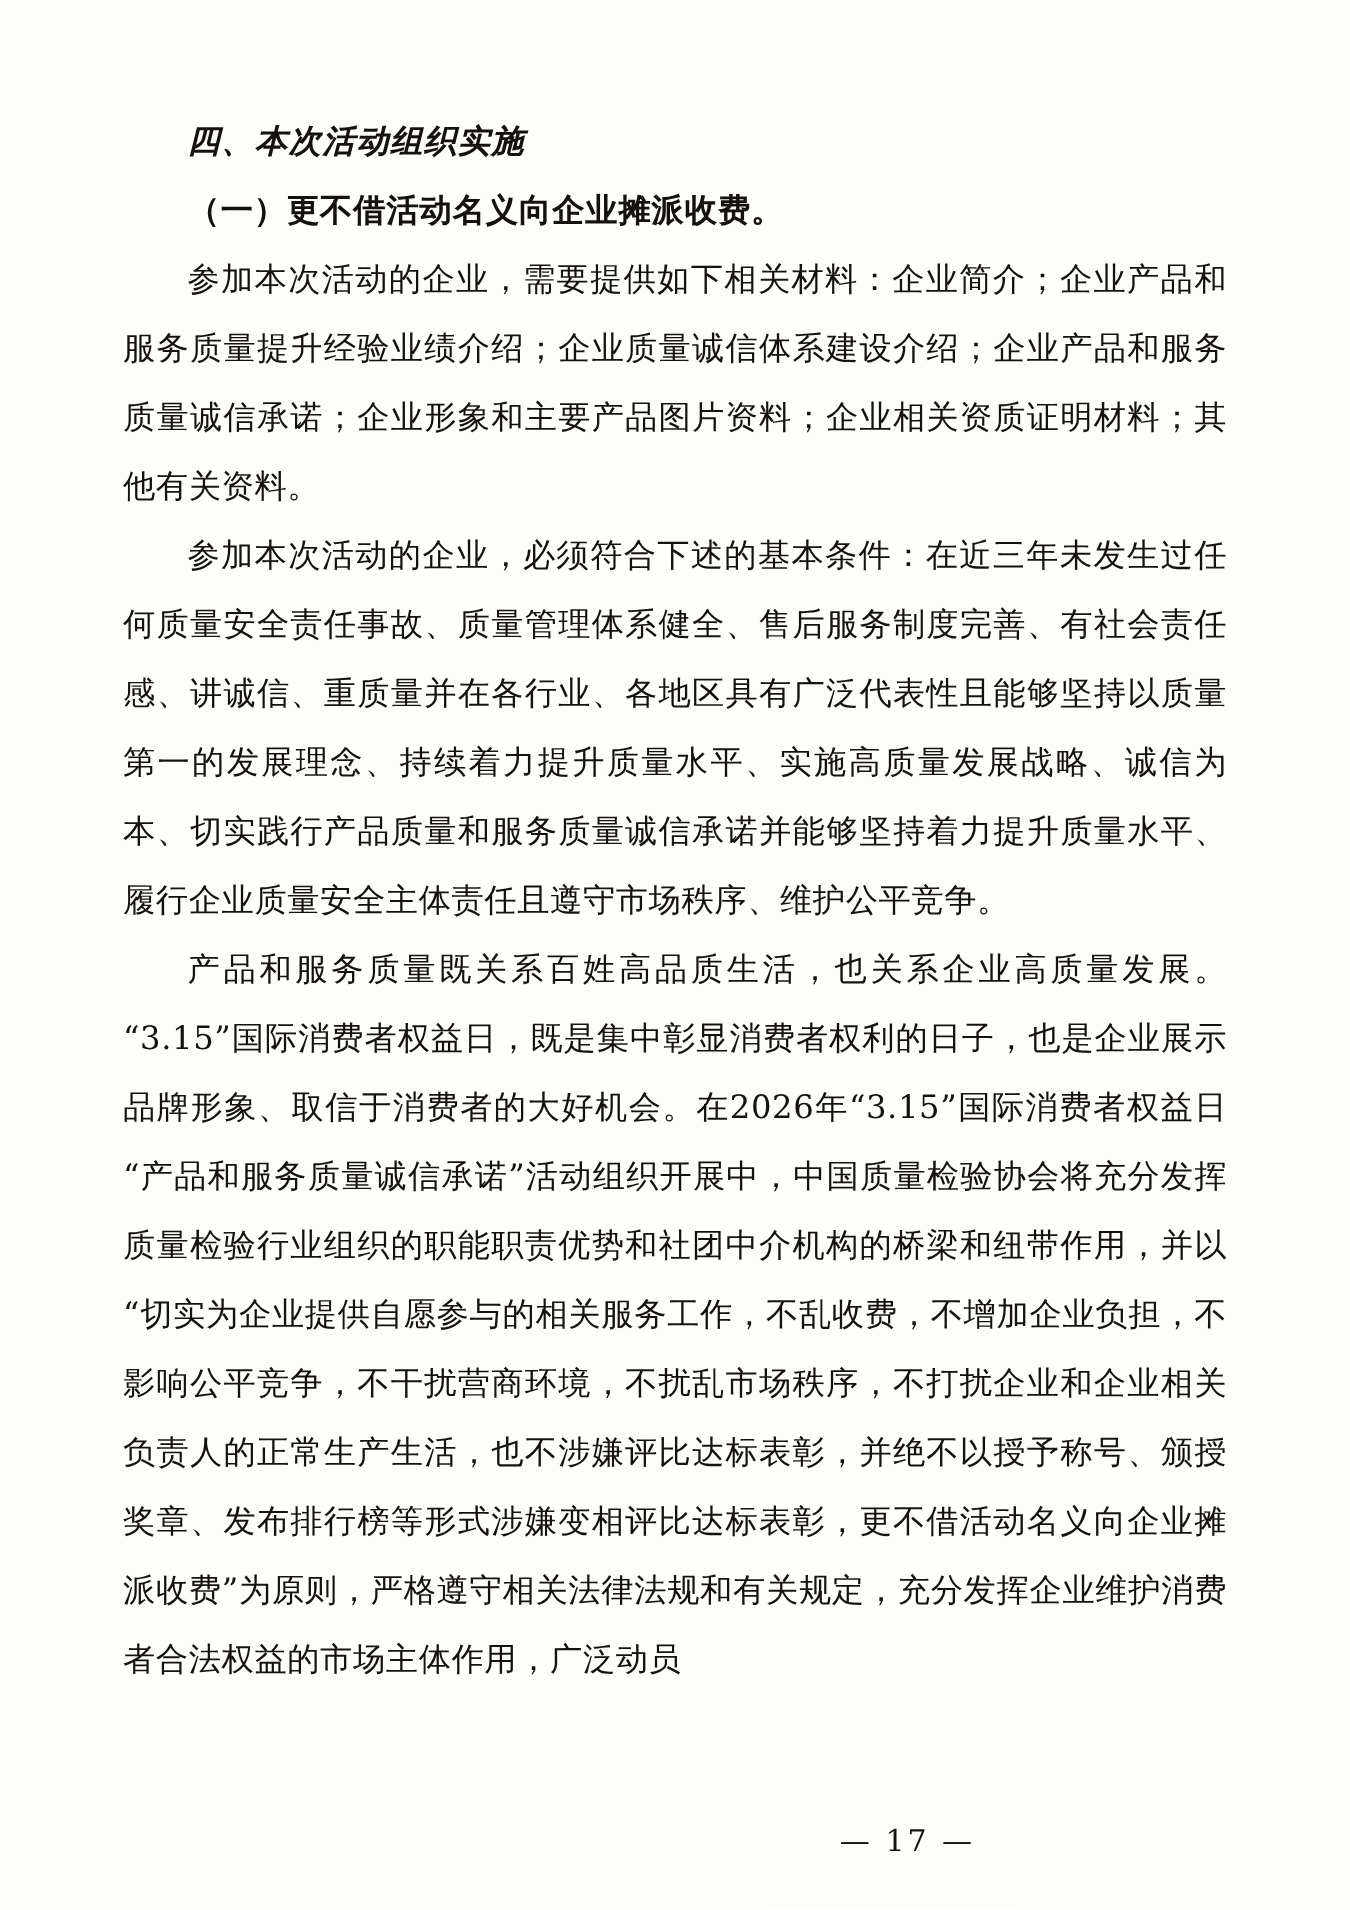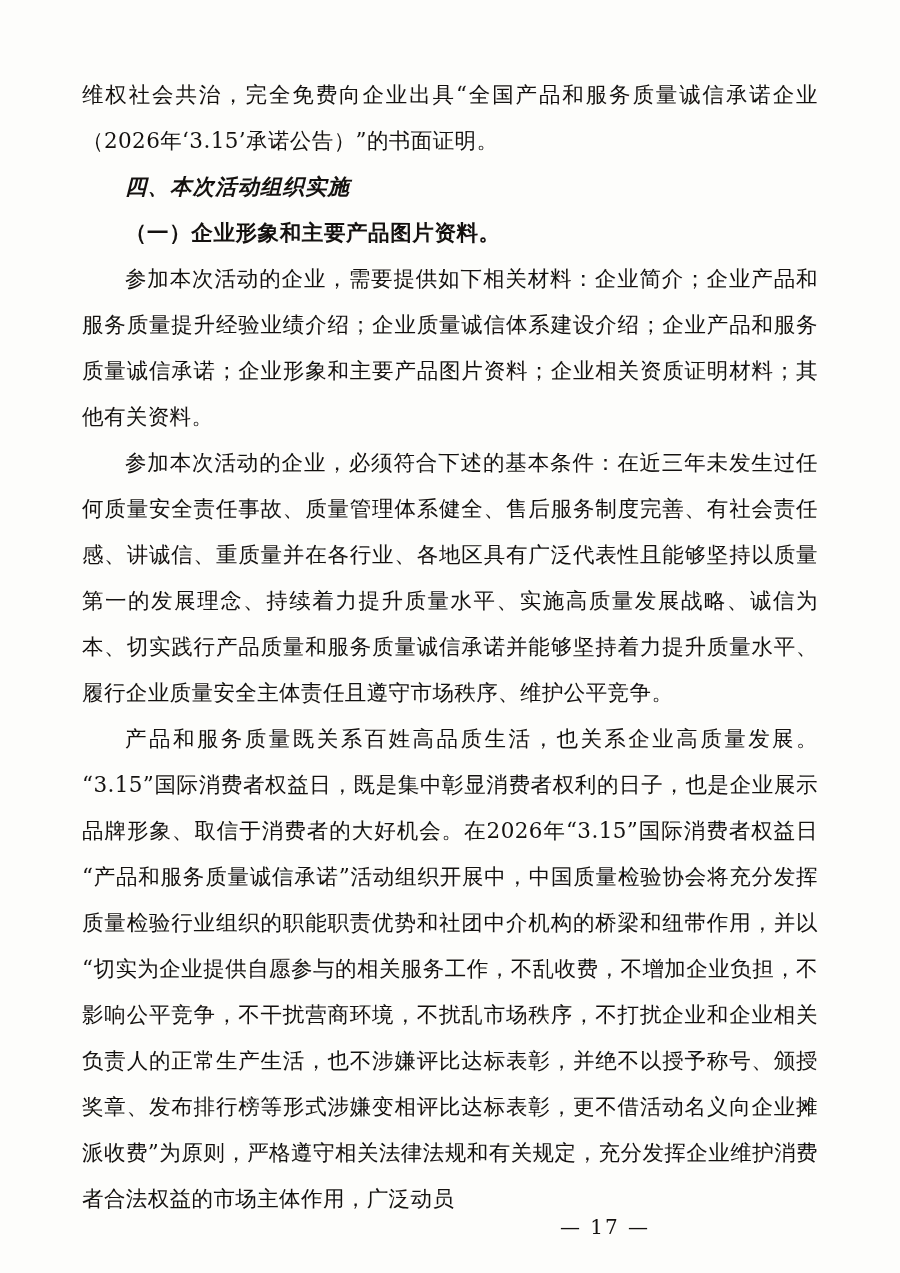--- a/index.html
+++ b/index.html
@@ -65,25 +65,24 @@
     display: inline-block;
     padding-left: 300px;
   }
 </style>
 </head>
 <body>
 
 <div class="page">
   <div class="doc-body">
 
-    <p class="para first-line">维权社会共治，完全免费向企业出具“全国产品和服务质量诚信承诺企业（2026年‘3.15’承诺公告）”的书面证明。</p>
 
     <p class="heading">四、本次活动组织实施</p>
 
-    <p class="subheading">（一）企业形象和主要产品图片资料。</p>
+    <p class="subheading">（一）更不借活动名义向企业摊派收费。</p>
 
     <p class="para">参加本次活动的企业，需要提供如下相关材料：企业简介；企业产品和服务质量提升经验业绩介绍；企业质量诚信体系建设介绍；企业产品和服务质量诚信承诺；企业形象和主要产品图片资料；企业相关资质证明材料；其他有关资料。</p>
 
     <p class="para">参加本次活动的企业，必须符合下述的基本条件：在近三年未发生过任何质量安全责任事故、质量管理体系健全、售后服务制度完善、有社会责任感、讲诚信、重质量并在各行业、各地区具有广泛代表性且能够坚持以质量第一的发展理念、持续着力提升质量水平、实施高质量发展战略、诚信为本、切实践行产品质量和服务质量诚信承诺并能够坚持着力提升质量水平、履行企业质量安全主体责任且遵守市场秩序、维护公平竞争。</p>
 
 
     <p class="para">产品和服务质量既关系百姓高品质生活，也关系企业高质量发展。“3.15”国际消费者权益日，既是集中彰显消费者权利的日子，也是企业展示品牌形象、取信于消费者的大好机会。在2026年“3.15”国际消费者权益日“产品和服务质量诚信承诺”活动组织开展中，中国质量检验协会将充分发挥质量检验行业组织的职能职责优势和社团中介机构的桥梁和纽带作用，并以“切实为企业提供自愿参与的相关服务工作，不乱收费，不增加企业负担，不影响公平竞争，不干扰营商环境，不扰乱市场秩序，不打扰企业和企业相关负责人的正常生产生活，也不涉嫌评比达标表彰，并绝不以授予称号、颁授奖章、发布排行榜等形式涉嫌变相评比达标表彰，更不借活动名义向企业摊派收费”为原则，严格遵守相关法律法规和有关规定，充分发挥企业维护消费者合法权益的市场主体作用，广泛动员</p>
 
   </div>
 

